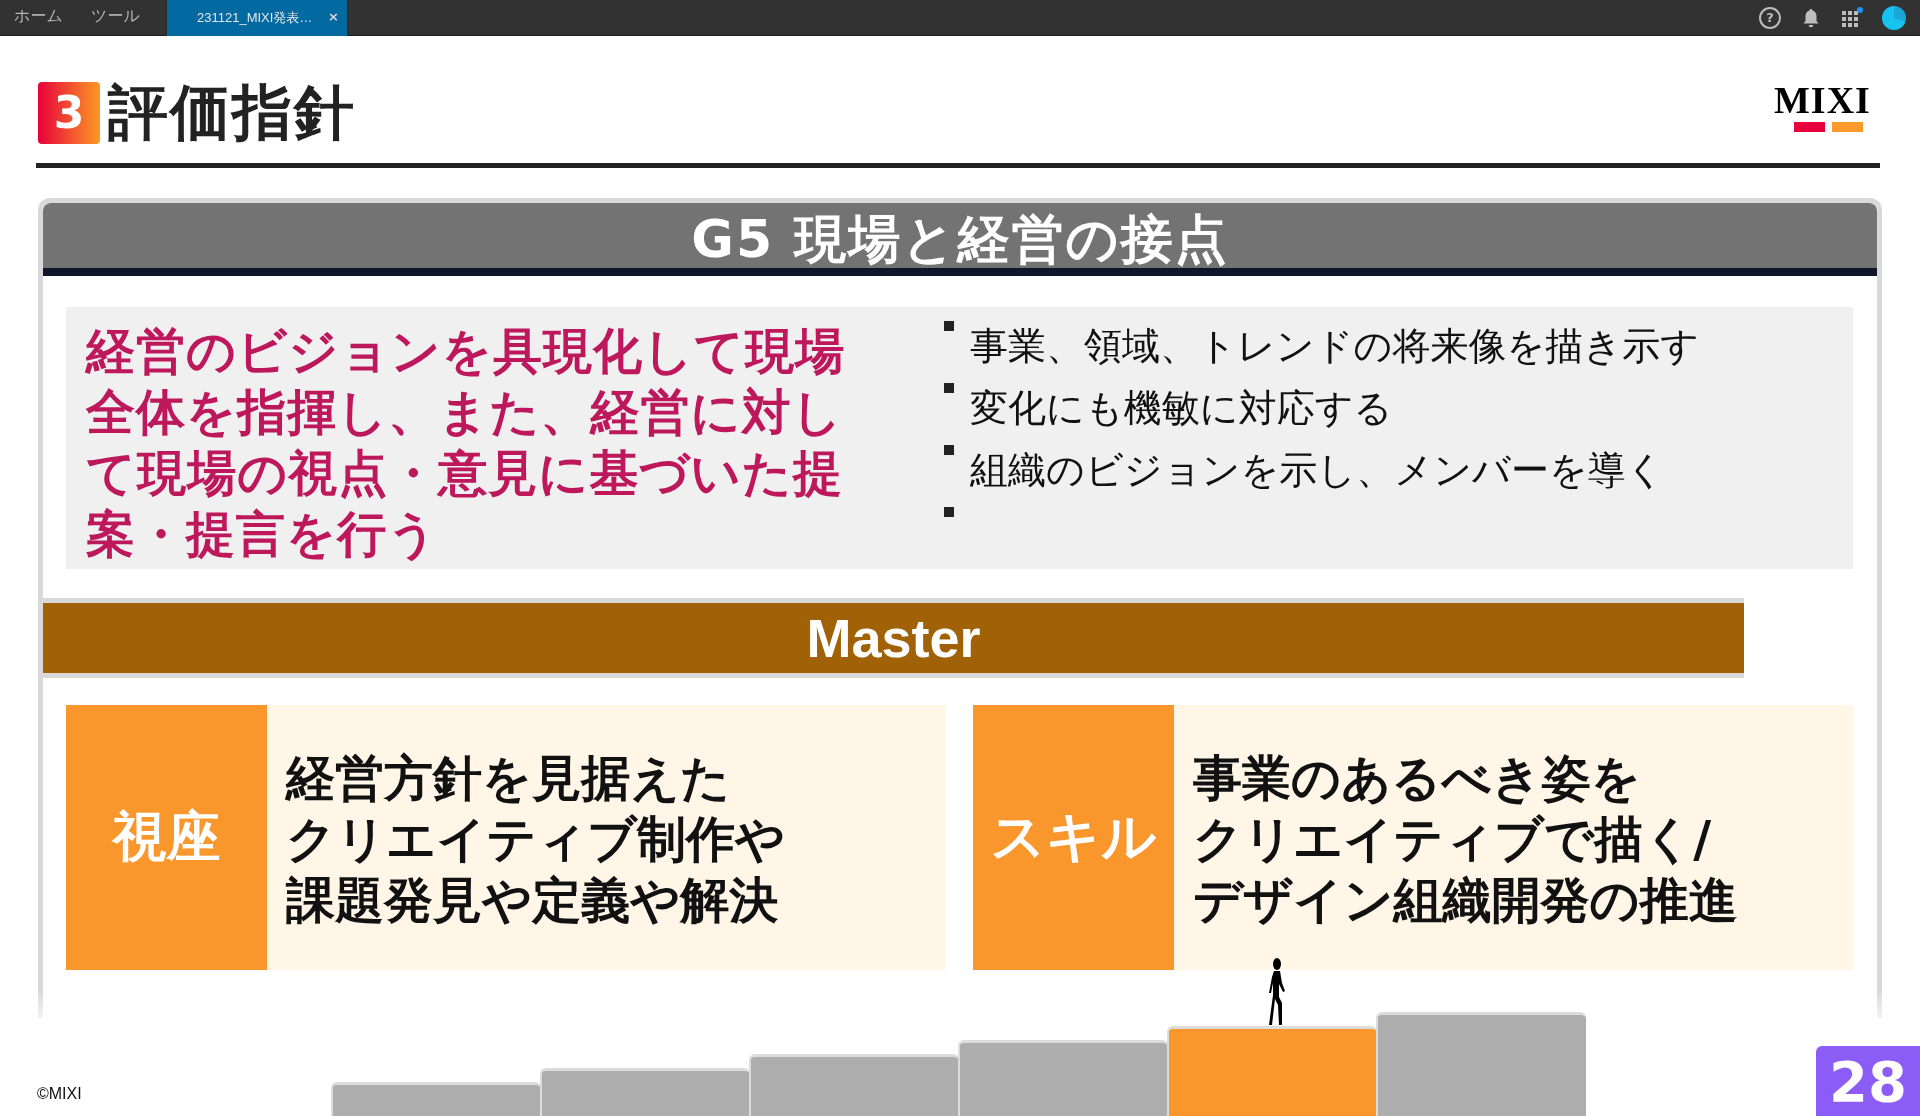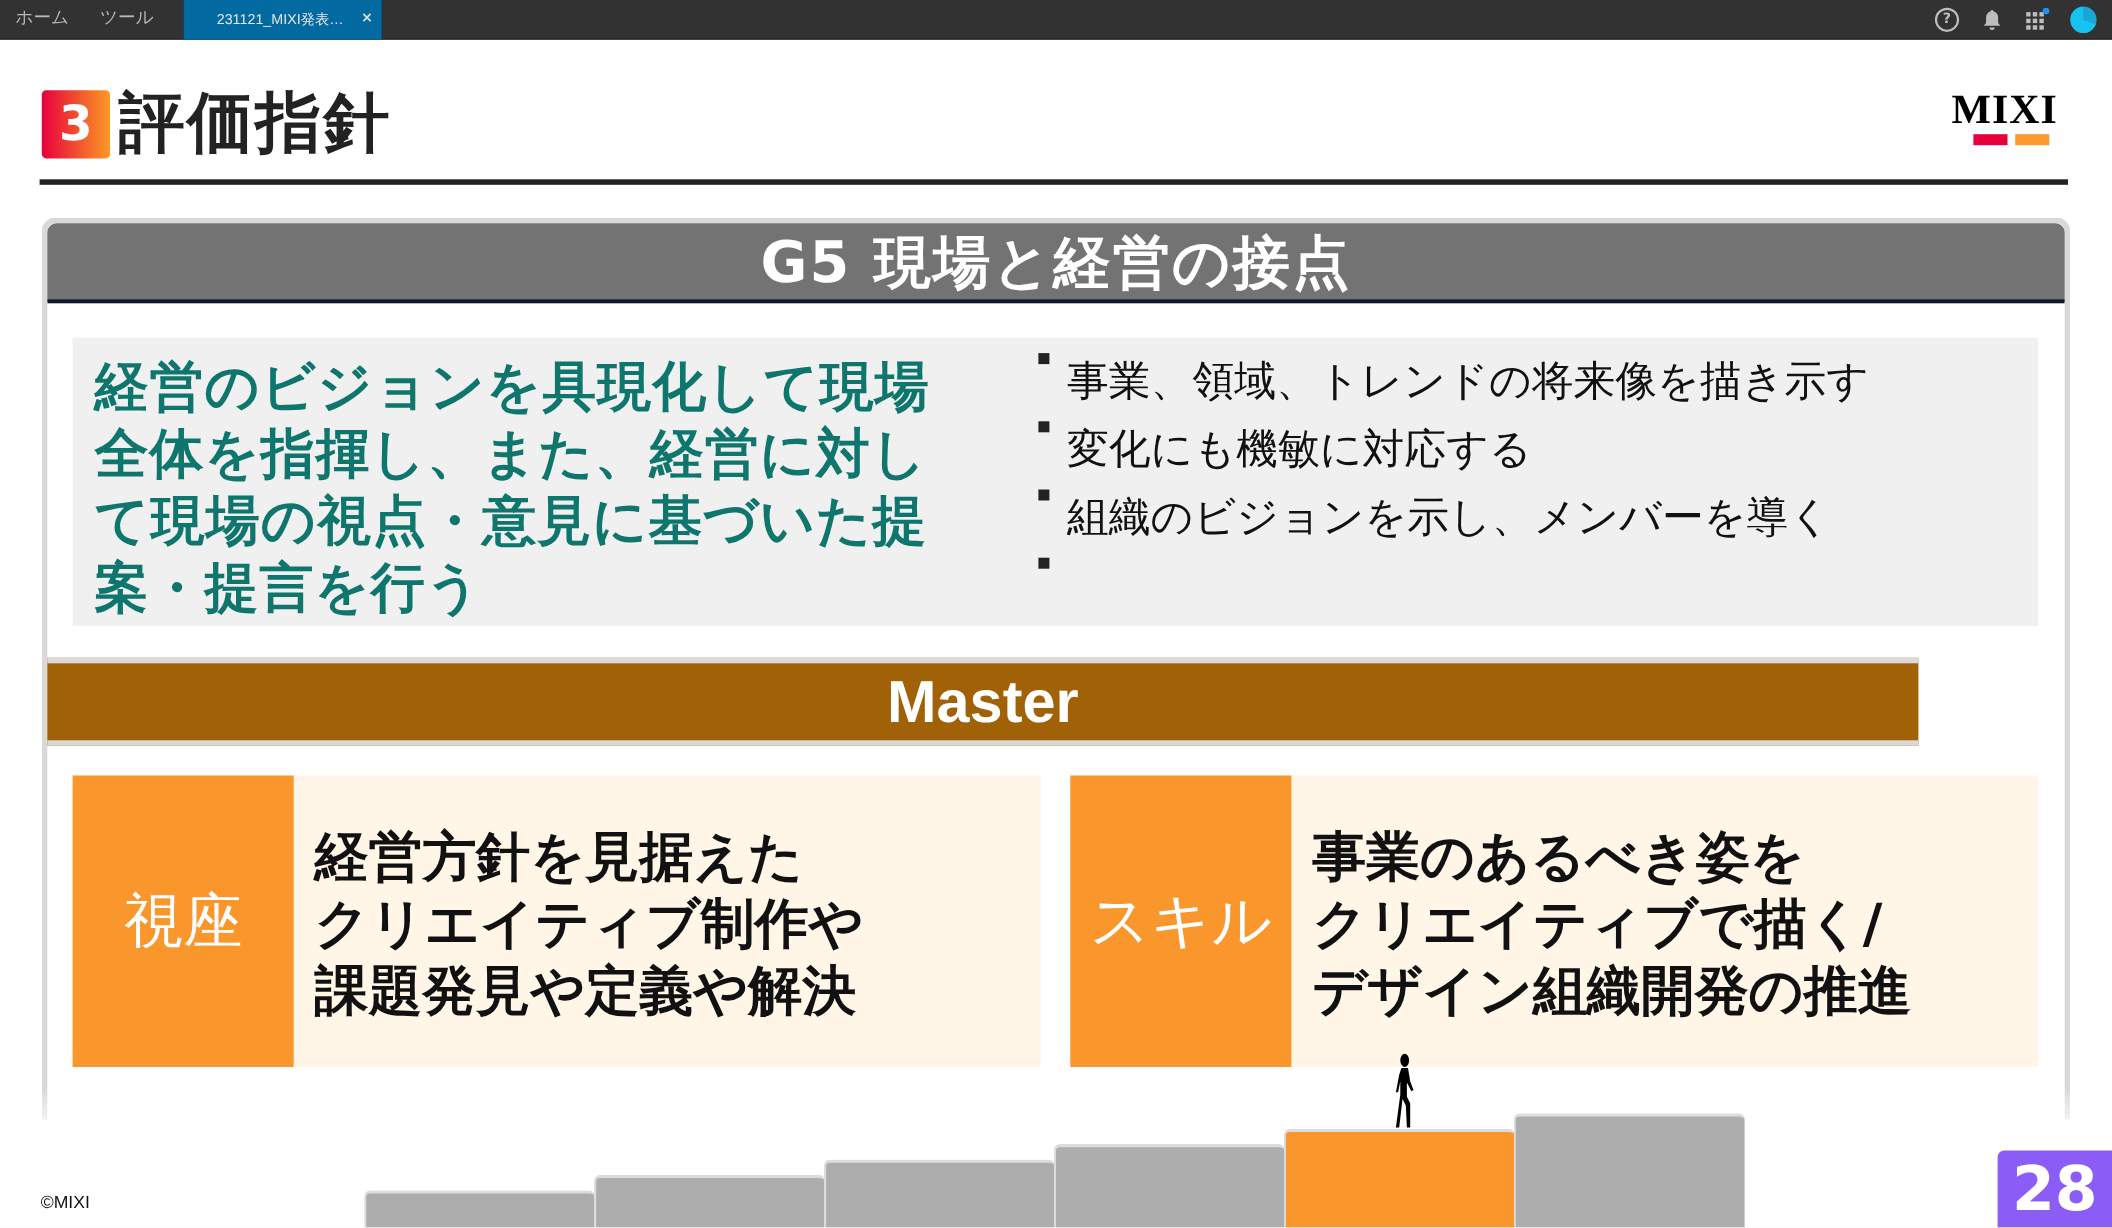--- a/index.html
+++ b/index.html
@@ -27,36 +27,36 @@
 
   .logo { position: absolute; left: 1774px; top: 80px; width: 110px; height: 56px; }
   .logo-text { position: absolute; left: 0; top: 0; font-size: 38px; font-weight: bold; color: #000; letter-spacing: 1px; font-family: Liberation Serif, serif; line-height: 40px; }
   .logo-bar1 { position: absolute; left: 20px; top: 42px; width: 31px; height: 10px; background: #e8003c; }
   .logo-bar2 { position: absolute; left: 58px; top: 42px; width: 31px; height: 10px; background: #fc9a2b; }
 
   
   .panel { position: absolute; left: 38px; top: 198px; width: 1844px; height: 820px; border-left: 5px solid #d9d9d9; border-right: 5px solid #d9d9d9; border-top: 5px solid #d9d9d9; border-radius: 12px 12px 0 0; }
   .panel-fade { position: absolute; left: 30px; top: 990px; width: 1860px; height: 40px; background: linear-gradient(rgba(255,255,255,0), #fff); }
 
-  .grade-header { position: absolute; left: 43px; top: 203px; width: 1834px; height: 73px; background: #737373; border-radius: 8px 8px 0 0; border-bottom: 4px solid #0f172a; }
+  .grade-header { position: absolute; left: 43px; top: 203px; width: 1834px; height: 73px; background: #737373; border-radius: 8px 8px 0 0; border-bottom: 8px solid #0f172a; }
   .grade-title { position: absolute; left: 0; top: 0; width: 100%; text-align: center; color: #fff; font-size: 52px; font-weight: bold; line-height: 73px; letter-spacing: 2px; }
 
   .summary-box { position: absolute; left: 66px; top: 307px; width: 1787px; height: 262px; background: #f0f0f0; }
-  .summary-main { position: absolute; left: 20px; top: 14px; width: 800px; font-size: 49px; font-weight: bold; color: #0f766e; line-height: 61px; letter-spacing: 1px; }
+  .summary-main { position: absolute; left: 20px; top: 14px; width: 800px; font-size: 49px; font-weight: bold; color: #be185d; line-height: 61px; letter-spacing: 1px; }
   .bullets { position: absolute; left: 878px; top: 14px; list-style: none; }
   .bullet { display: flex; height: 62px; font-size: 38px; color: #111; }
   .bullet-mark { width: 10px; height: 10px; background: #222; margin-right: 16px; flex: none; }
 
   .level-header { position: absolute; left: 43px; top: 598px; width: 1701px; height: 80px; background: #a16207; border-top: 5px solid #d9d9d9; border-bottom: 5px solid #d9d9d9; }
   .level-title { position: absolute; left: 0; top: 0; width: 100%; text-align: center; color: #fff; font-size: 54px; font-weight: bold; line-height: 70px; font-family: "Liberation Sans", sans-serif; }
 
   .card { position: absolute; top: 705px; height: 265px; background: #fff6e8; }
   .card-left { left: 66px; width: 880px; }
   .card-right { left: 973px; width: 880px; }
-  .card-label { position: absolute; left: 0; top: 0; width: 201px; height: 265px; background: #f9962c; color: #fff; font-size: 54px; font-weight: normal; display: flex; align-items: center; justify-content: center; }
+  .card-label { position: absolute; left: 0; top: 0; width: 201px; height: 265px; background: #f9962c; color: #fff; font-size: 54px; font-weight: bold; display: flex; align-items: center; justify-content: center; }
   .card-text { position: absolute; left: 220px; top: 43px; font-size: 49px; font-weight: bold; color: #111; line-height: 61px; white-space: pre-line; }
 
   
   .stairs { position: absolute; left: 331px; top: 1000px; width: 1260px; height: 116px; }
   .step { position: absolute; bottom: 0; width: 210px; background: #adadad; border-top: 3px solid #dcdcdc; border-left: 2px solid #dcdcdc; border-radius: 6px 6px 0 0; }
   .step.current { background: #f9962c; }
   .walker { position: absolute; left: 1258px; top: 957px; width: 38px; height: 70px; }
 
   .copyright { position: absolute; left: 37px; top: 1085px; font-size: 16px; color: #111; font-family: "Liberation Sans", sans-serif; }
   .page-num { position: absolute; left: 1816px; top: 1046px; width: 104px; height: 70px; background: #8b5cf6; border-radius: 6px 0 0 0; color: #fff; font-size: 56px; font-weight: bold; text-align: center; line-height: 72px; font-family: "DejaVu Sans", sans-serif; }

